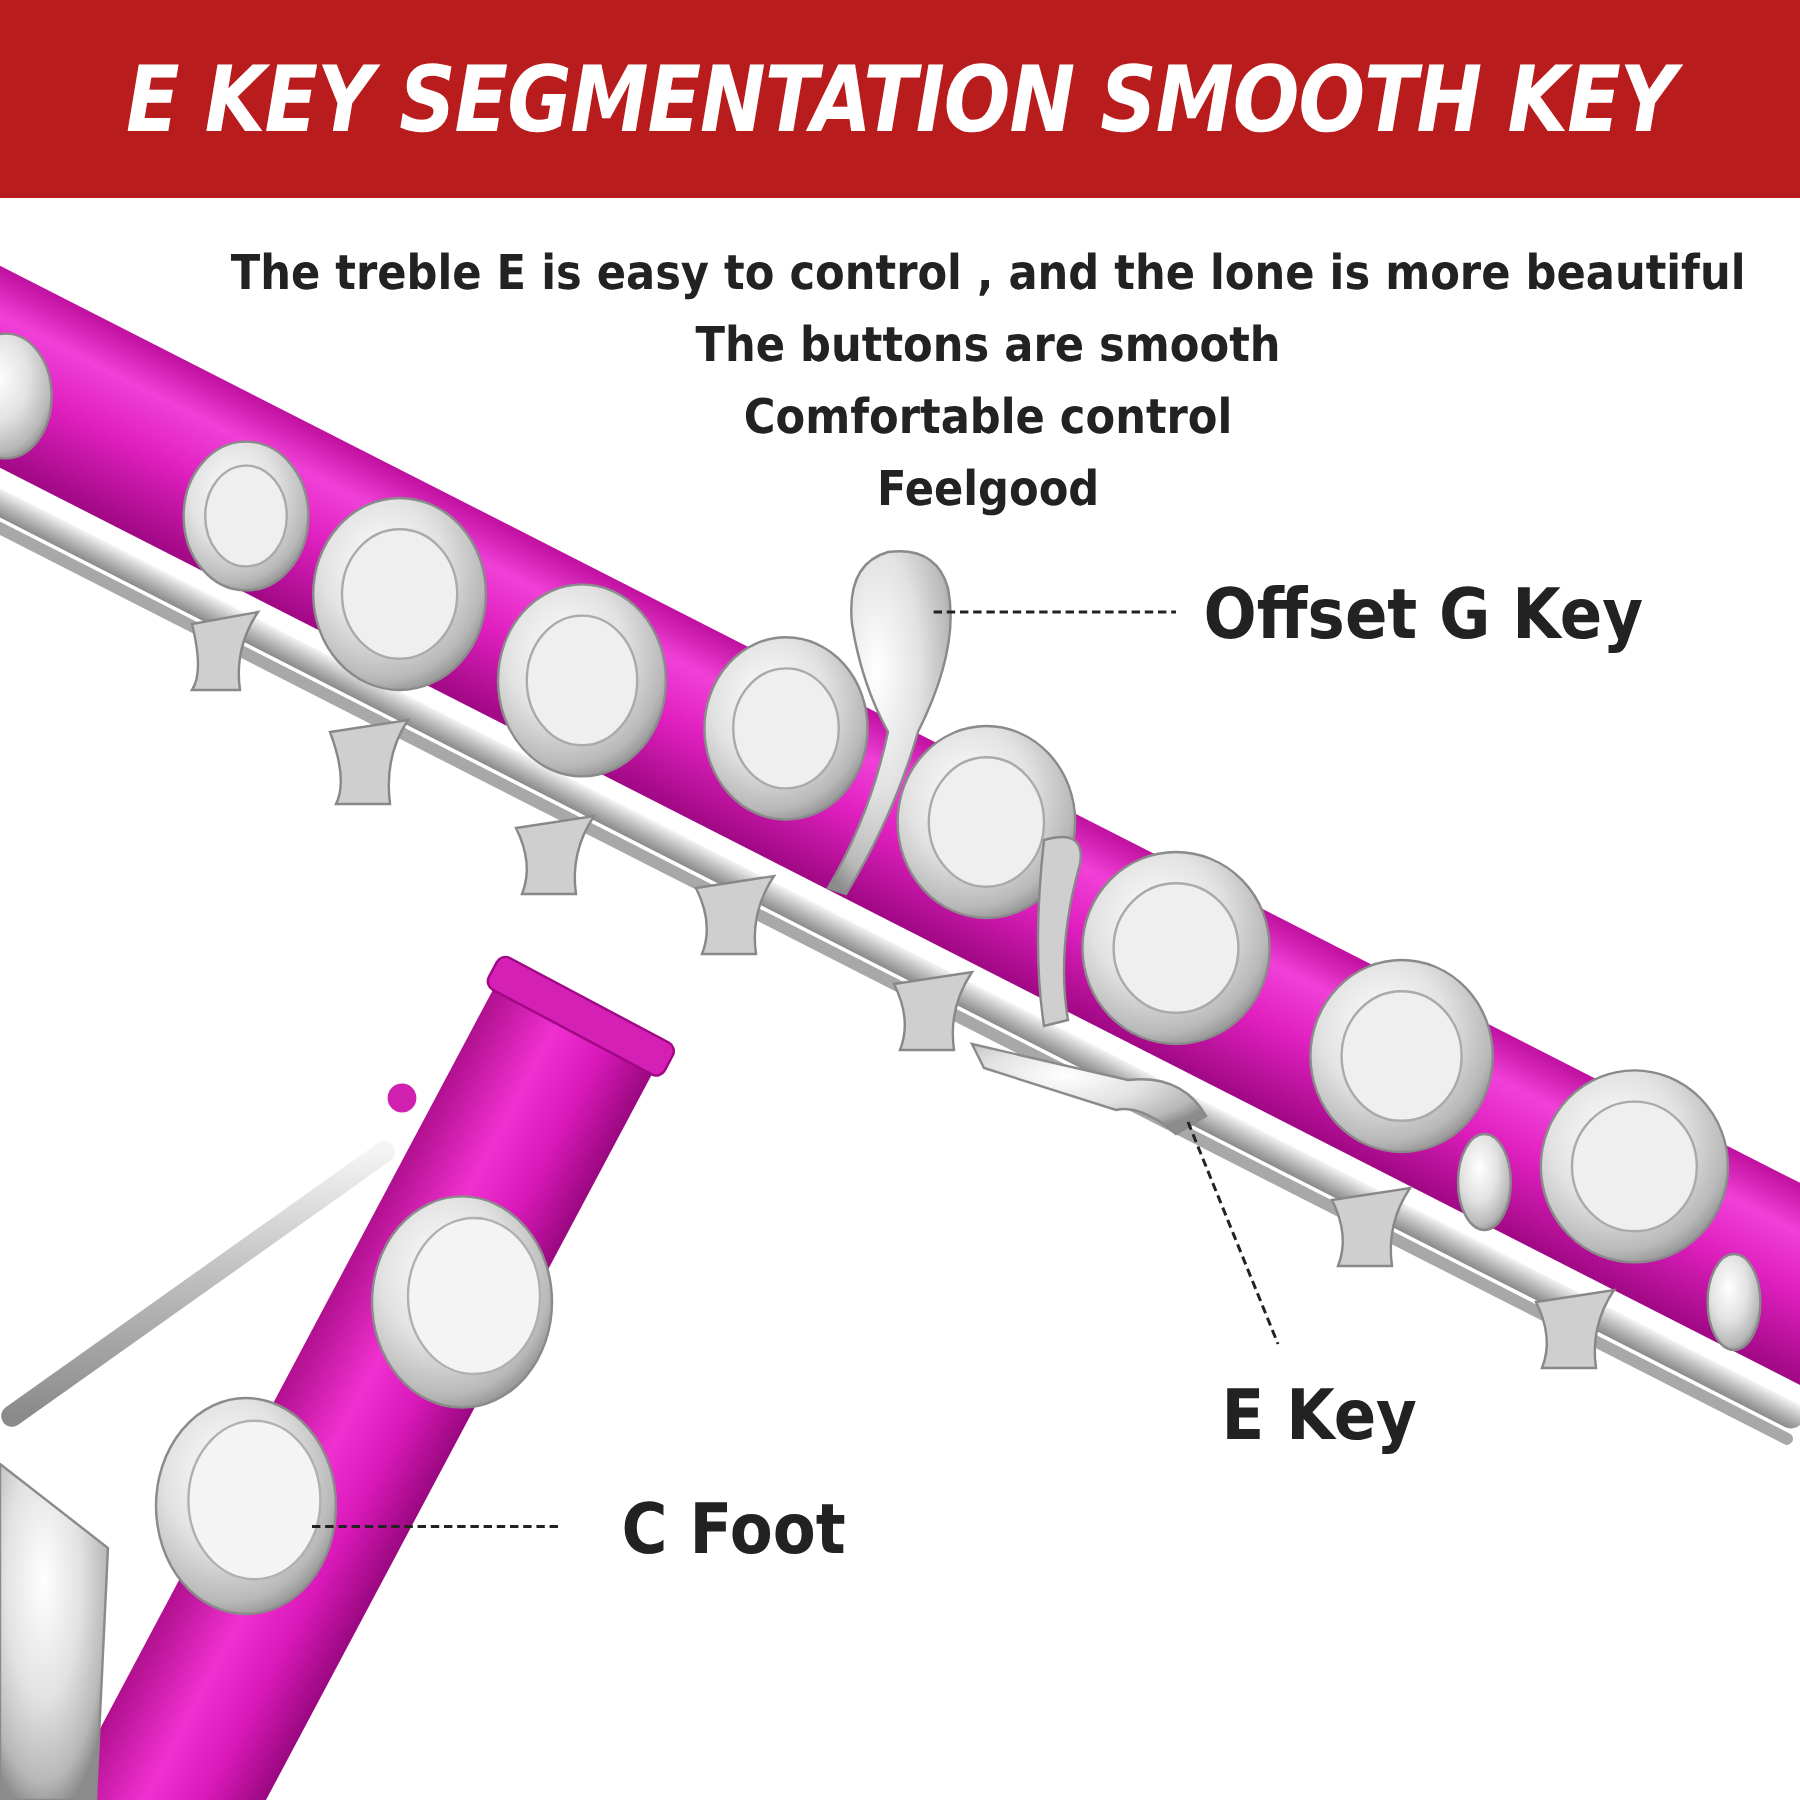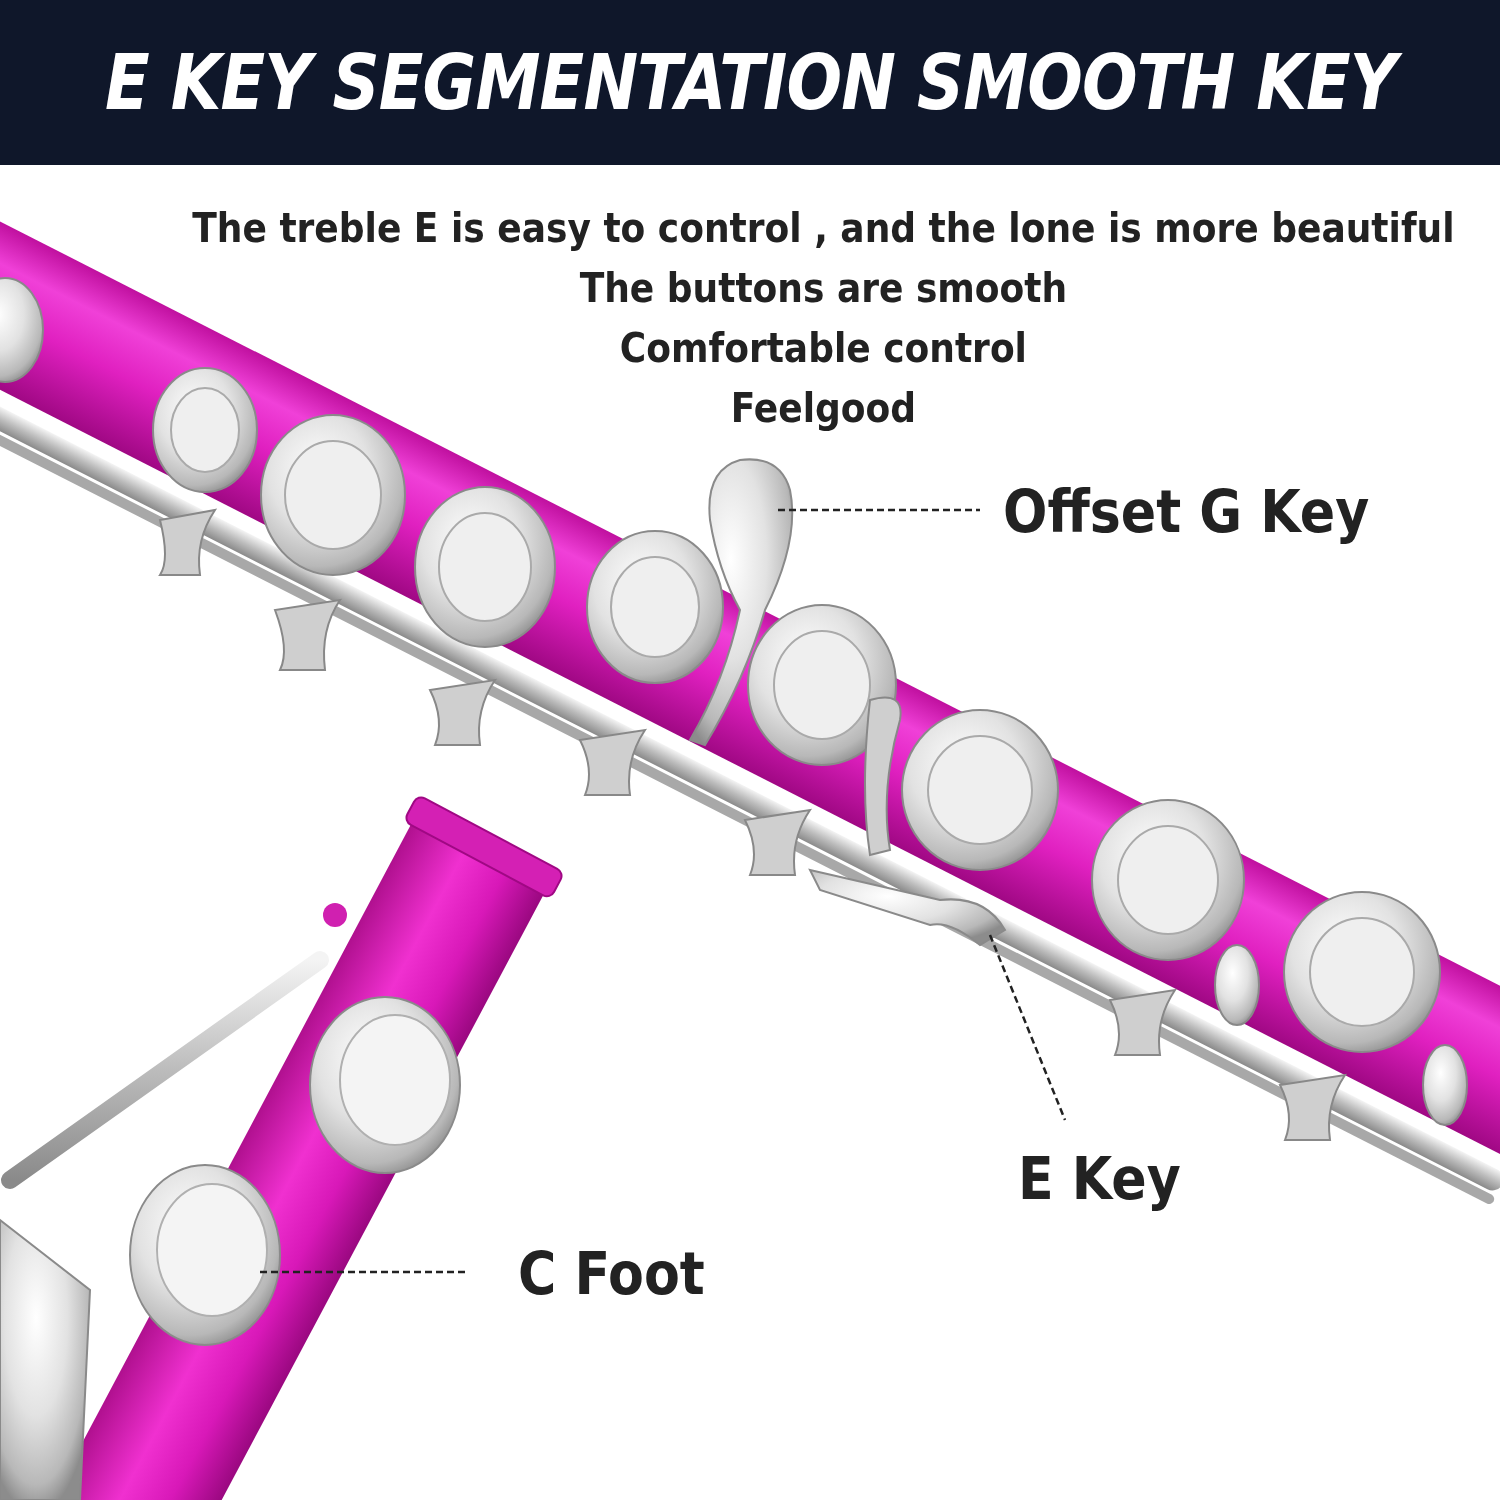--- a/index.html
+++ b/index.html
@@ -1,18 +1,18 @@
 <!DOCTYPE html>
 <html><head>
 <meta charset="utf-8">
 <style>
   html, body { margin:0; padding:0; }
   body { width:1500px; height:1500px; position:relative; overflow:hidden; background:#ffffff;
          font-family:"DejaVu Sans", sans-serif; }
-  .banner { position:absolute; left:0; top:0; width:1500px; height:165px; background:#0f172a; }
+  .banner { position:absolute; left:0; top:0; width:1500px; height:165px; background:#b91c1c; }
   .banner-title { position:absolute; left:0; top:0; width:1500px; height:165px; line-height:165px;
         text-align:center; color:#fff; font-family:"DejaVu Sans", sans-serif; font-weight:bold;
         font-style:italic; font-size:76px; letter-spacing:-1px; transform:scaleX(0.86); transform-origin:center; white-space:nowrap; }
   .features { position:absolute; right:45px; top:198px; text-align:center; color:#222;
         font-family:"DejaVu Sans", sans-serif; font-weight:bold; }
   .features div { font-size:40px; line-height:60px; height:60px; transform:scaleX(0.9); transform-origin:right; white-space:nowrap; }
   svg.art { position:absolute; left:0; top:0; }
   .label { position:absolute; color:#222; font-family:"DejaVu Sans", sans-serif; font-weight:bold; font-size:58px; white-space:nowrap; transform:scaleX(0.9); transform-origin:left; }
 </style>
 </head>

